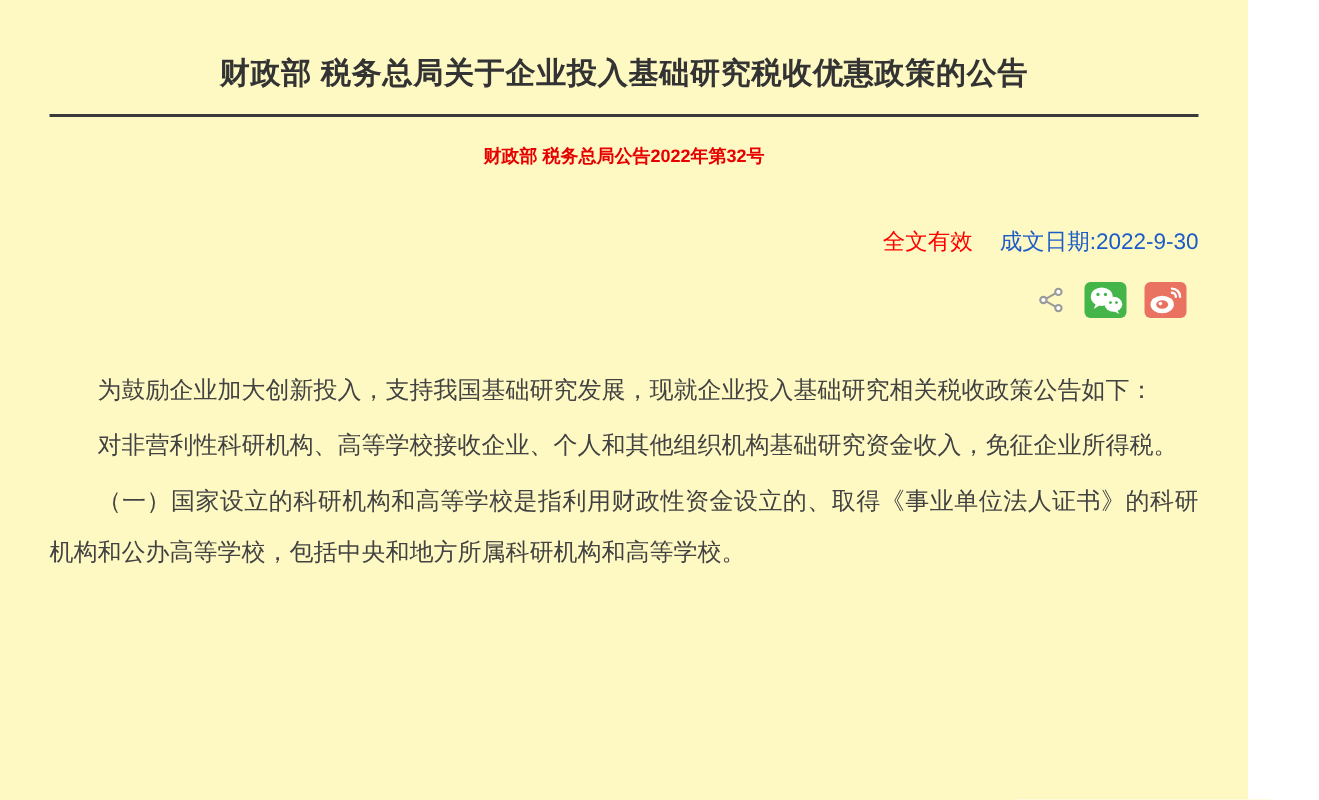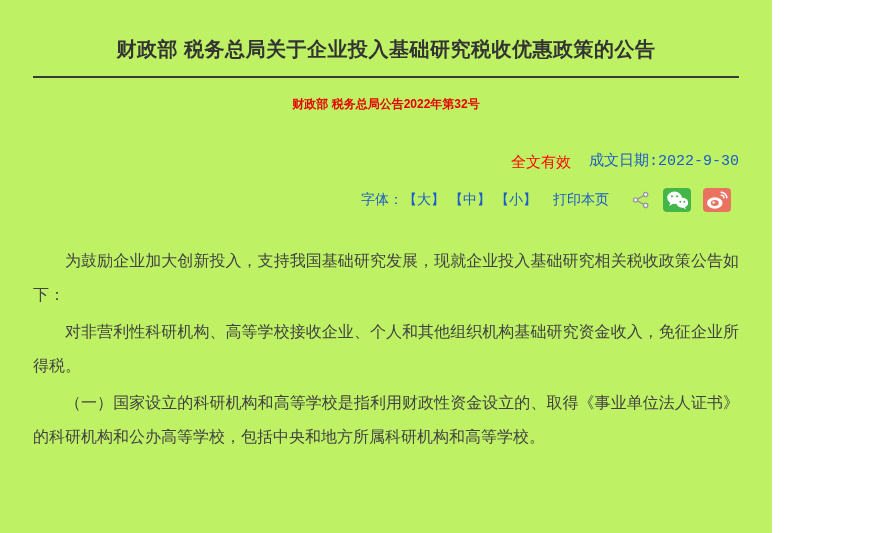--- a/index.html
+++ b/index.html
@@ -3,24 +3,24 @@
 <meta charset="utf-8">
 <style>
   * { box-sizing: border-box; margin: 0; padding: 0; }
   html, body { width: 879px; height: 533px; overflow: hidden; }
   body {
     background: #ffffff;
     font-family: "Liberation Sans", "DejaVu Sans", sans-serif;
     color: #424242;
   }
   .page {
-    width: 772px;
+    width: 832px;
     height: 533px;
     padding: 0 33px;
-    background: #bef264;
+    background: #fef9c3;
   }
   .doc-title {
     padding-top: 36px;
     text-align: center;
     font-size: 20px;
     line-height: 26px;
     font-weight: bold;
     color: #333333;
     letter-spacing: 0.5px;
   }
@@ -41,21 +41,21 @@
   .meta-row {
     margin-top: 36px;
     display: flex;
     justify-content: flex-end;
     align-items: flex-start;
     gap: 18px;
     font-size: 15px;
     line-height: 21px;
   }
   .meta-status { color: #ff0000; }
-  .meta-date { color: #1b5cc8; font-family: Liberation Mono, monospace; }
+  .meta-date { color: #1b5cc8; }
   .toolbar-row {
     margin-top: 16px;
     display: flex;
     justify-content: flex-end;
     align-items: center;
     padding-right: 8px;
     height: 24px;
   }
   .font-controls {
     display: flex;
@@ -100,27 +100,20 @@
   <hr class="title-divider">
 
   <div class="doc-number">财政部 税务总局公告2022年第32号</div>
 
   <div class="meta-row">
     <span class="meta-status">全文有效</span>
     <span class="meta-date">成文日期:2022-9-30</span>
   </div>
 
   <div class="toolbar-row">
-    <div class="font-controls">
-      <span class="font-label">字体：</span>
-      <a class="font-size-link">【大】</a>
-      <a class="font-size-link">【中】</a>
-      <a class="font-size-link">【小】</a>
-      <a class="print-link">打印本页</a>
-    </div>
 
     <div class="share-icons">
       <span class="share-glyph">
         <svg width="20" height="20" viewBox="0 0 20 20">
           <g stroke="#9a9a9a" stroke-width="1.4" fill="none">
             <line x1="6.4" y1="9.1" x2="12.7" y2="5.6"></line>
             <line x1="6.4" y1="10.9" x2="12.7" y2="14.4"></line>
             <circle cx="4.6" cy="10" r="2.1" fill="#ffffff"></circle>
             <circle cx="14.6" cy="4.6" r="2.1" fill="#ffffff"></circle>
             <circle cx="14.6" cy="15.4" r="2.1" fill="#ffffff"></circle>

